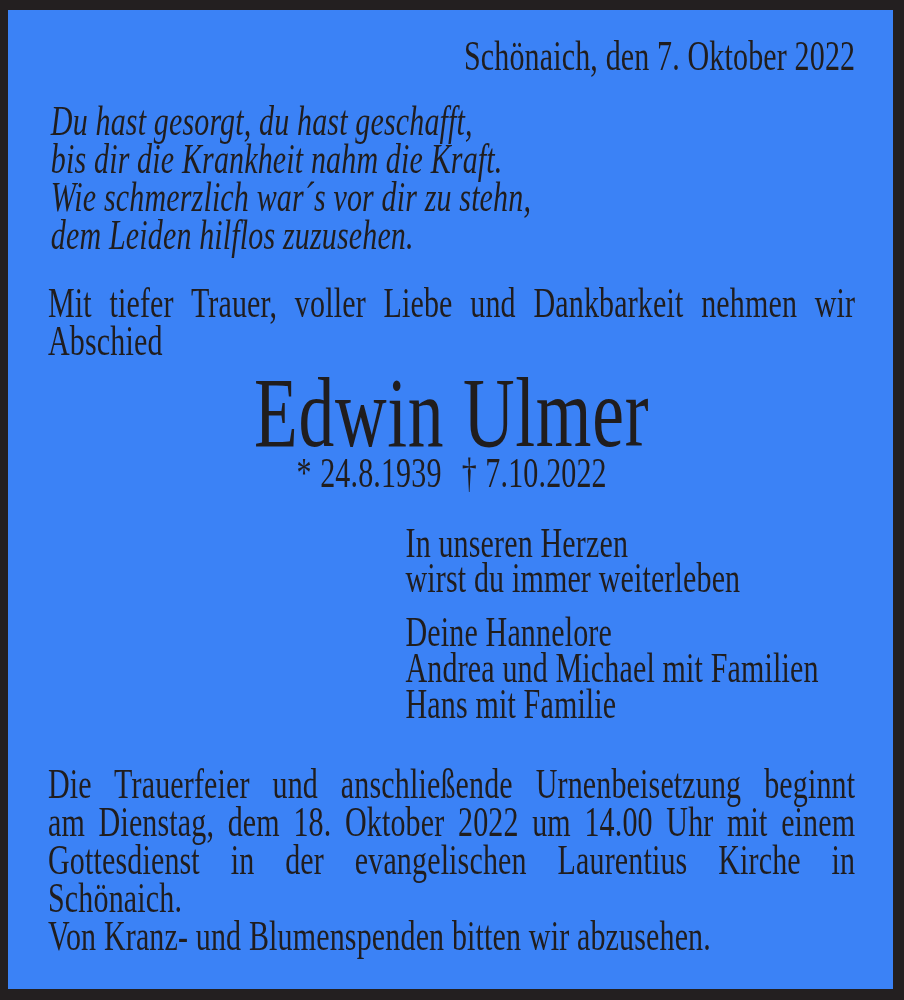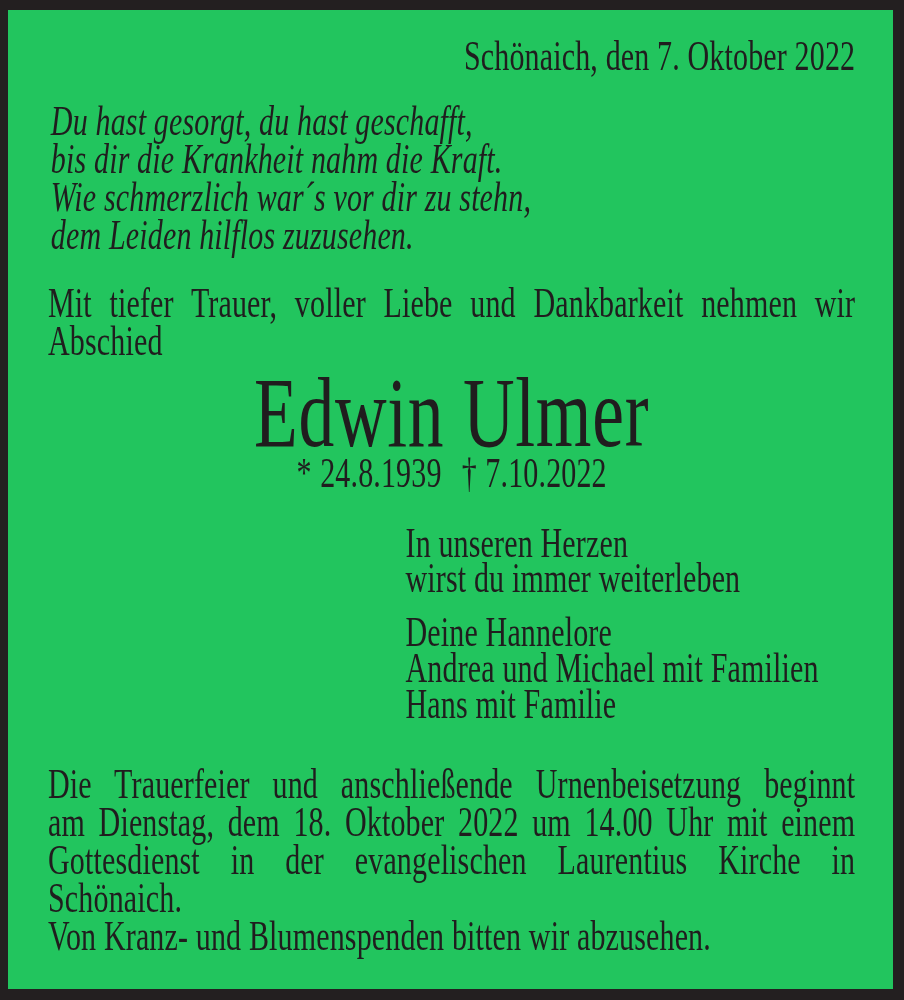--- a/index.html
+++ b/index.html
@@ -5,21 +5,21 @@
   html, body {
     margin: 0;
     padding: 0;
     background: #ffffff;
   }
   .page {
     position: relative;
     width: 904px;
     height: 1000px;
     box-sizing: border-box;
-    background: #22c55e;
+    background: #3b82f6;
     border-style: solid;
     border-color: #231f20;
     border-width: 10px 11px 11px 8px;
     overflow: hidden;
     font-family: "Liberation Serif", "DejaVu Serif", serif;
     color: #201d1e;
   }
   
   .blk {
     position: absolute;

